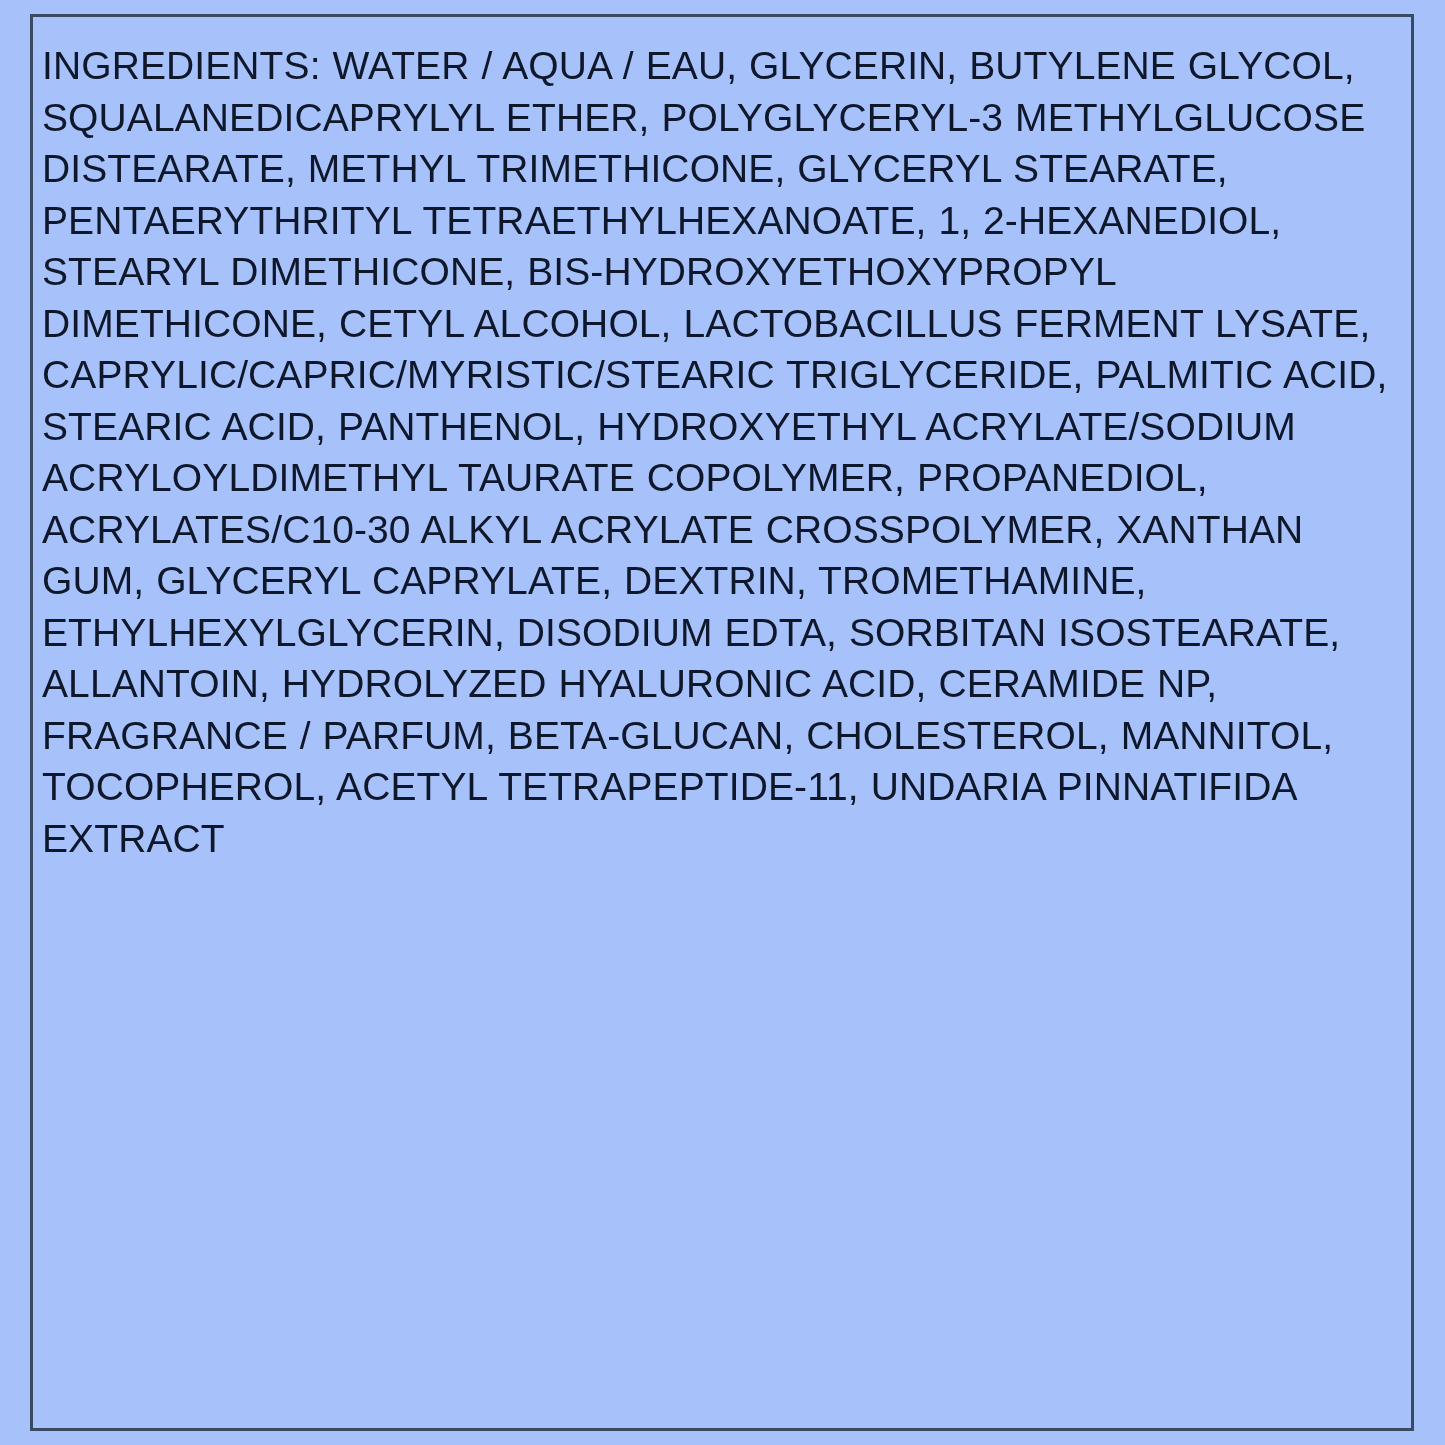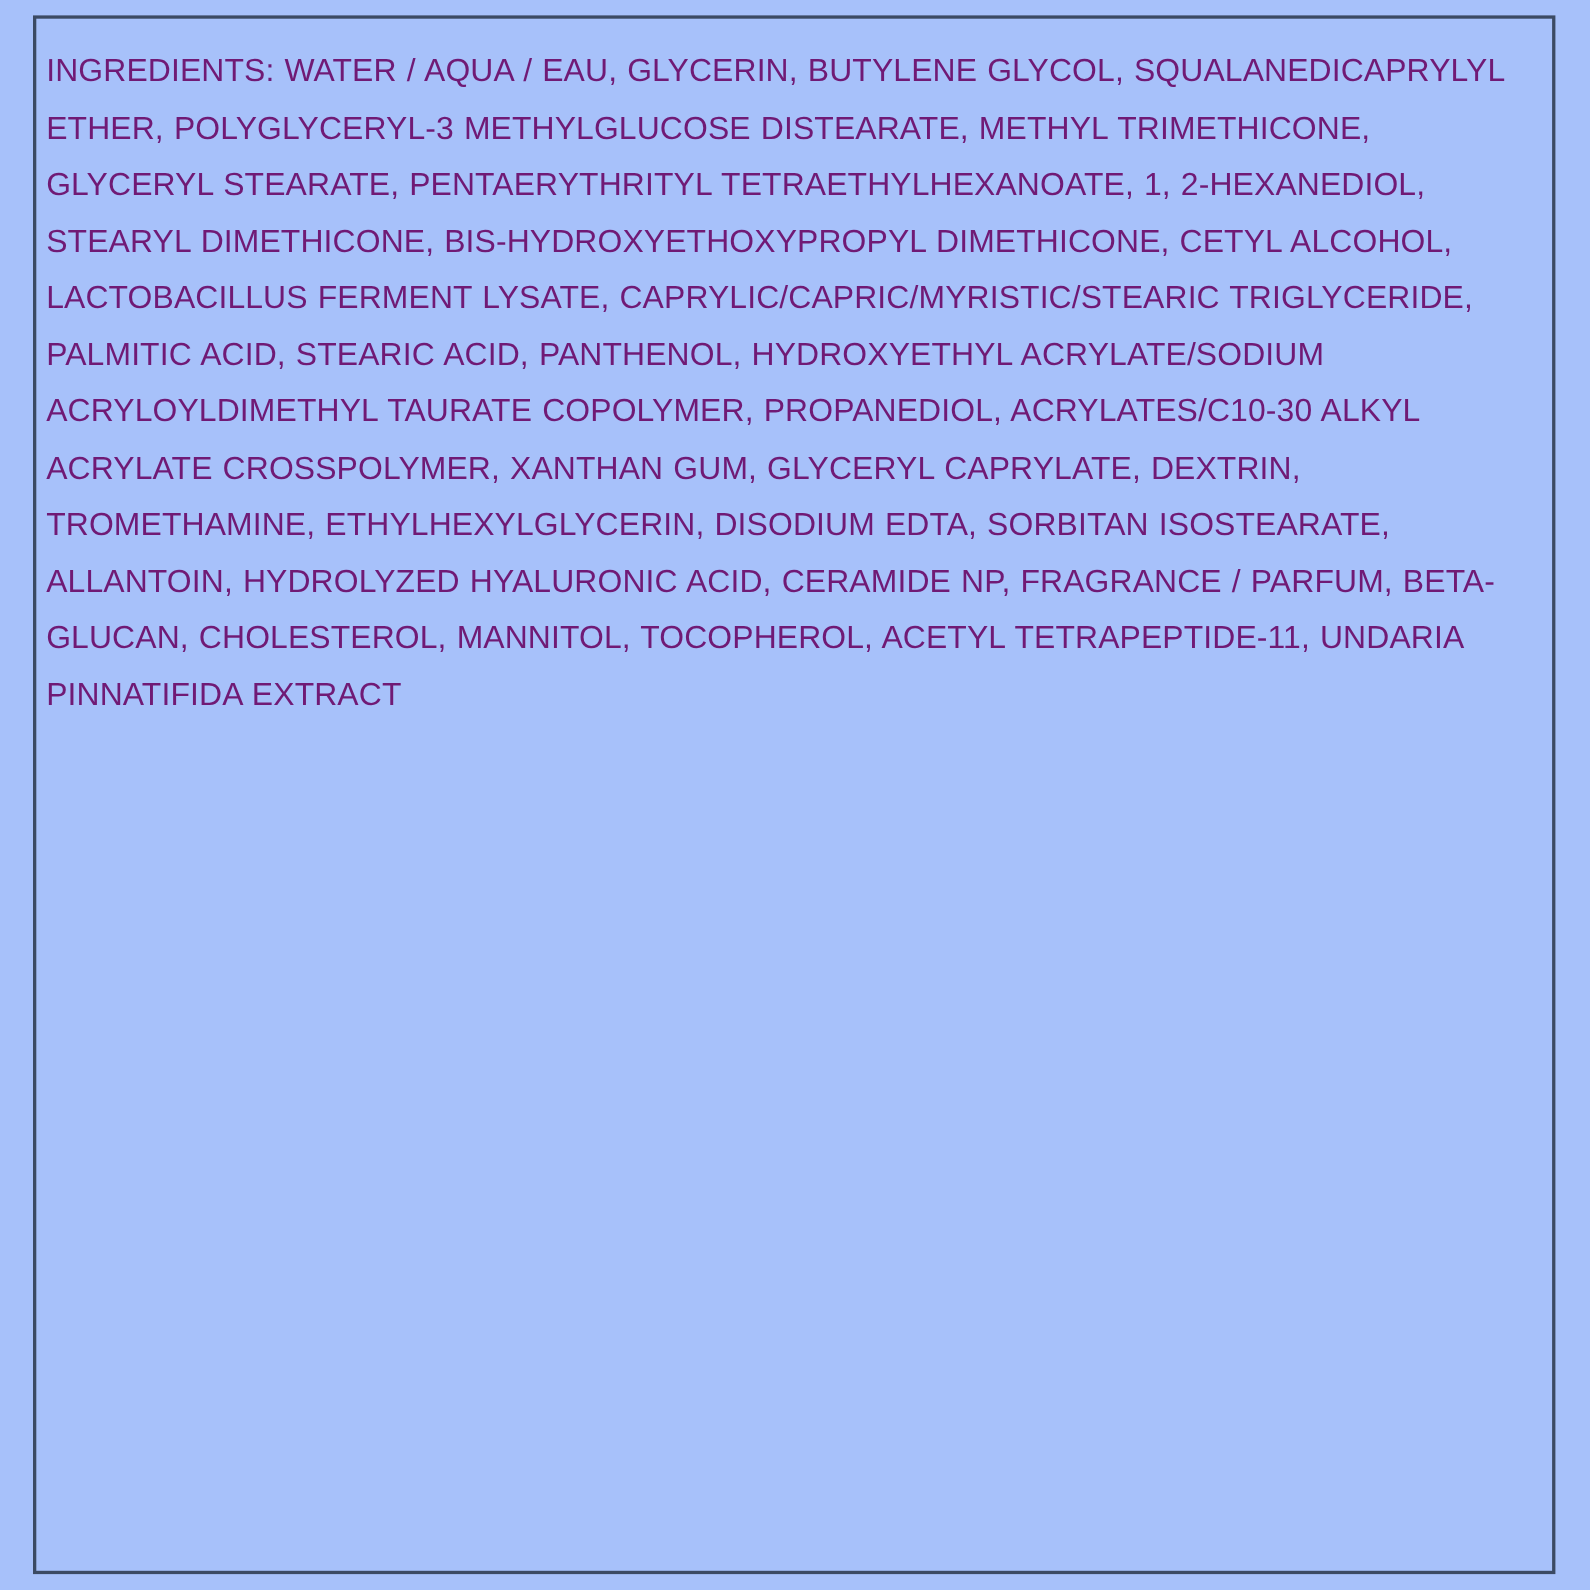--- a/index.html
+++ b/index.html
@@ -30,22 +30,22 @@
     height: 1417px;
     border: 3px solid #3b4a63;
     box-sizing: border-box;
     background: transparent;
   }
   .ingredients-block {
     position: absolute;
     left: 42px;
     top: 40px;
     width: 1362px;
-    color: #701a75;
-    font-size: 29px;
+    color: #0f172a;
+    font-size: 39px;
     line-height: 51.5px;
     letter-spacing: 0.1px;
     word-spacing: 1px;
     text-align: left;
     white-space: pre-wrap;
   }
 </style>
 </head>
 <body>
 

